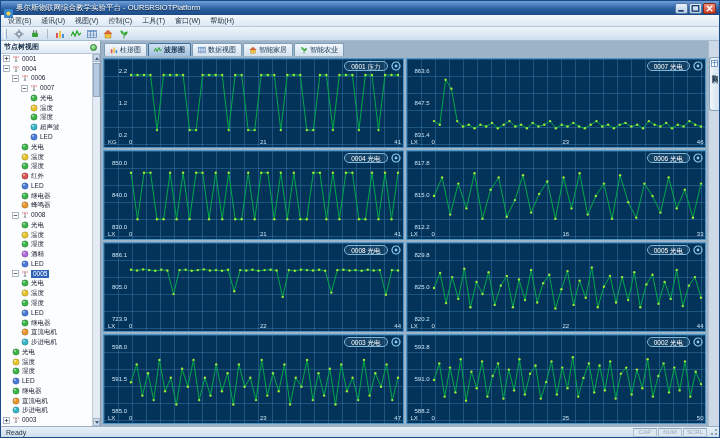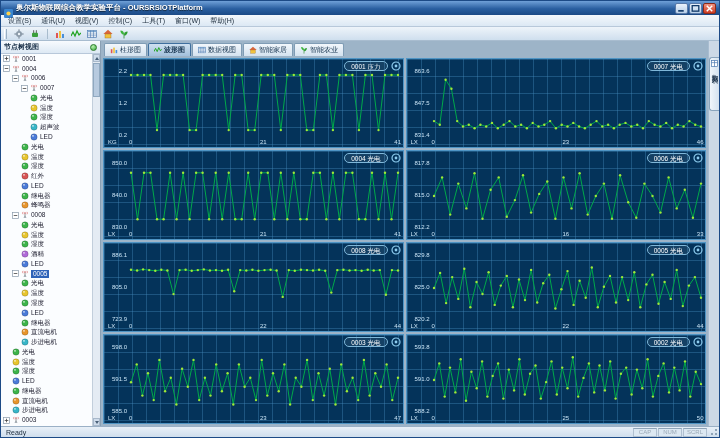--- a/index.html
+++ b/index.html
@@ -2,21 +2,21 @@
 <html><head>
 <meta charset="utf-8">
 <style>
   *{box-sizing:border-box;margin:0;padding:0}
   html,body{width:720px;height:438px;overflow:hidden;font-family:"Liberation Sans","DejaVu Sans",sans-serif}
   .window{position:absolute;inset:0;border:1px solid #1c4a86;background:#9db4c8}
   
   .titlebar{height:14px;display:flex;align-items:center;gap:3px;padding:0 3px;
     background:linear-gradient(180deg,#6fa0d8,#2a5fa0 55%,#1c4a86)}
   .app-icon{width:9px;height:9px;flex:0 0 auto}
-  .title{font-size:7.5px;font-weight:bold;color:#fff;text-shadow:0 1px 1px #123;white-space:nowrap;overflow:hidden}
+  .title{font-size:7.5px;font-weight:normal;color:#fff;text-shadow:0 1px 1px #123;white-space:nowrap;overflow:hidden}
   .winbtns{margin-left:auto;display:flex;gap:1px}
   .wbtn{width:13px;height:11px;border:1px solid #5a7aa8;border-radius:2px;display:flex;align-items:center;justify-content:center;
     background:linear-gradient(#eaf2fb,#b8cfe8)}
   .wbtn.close{background:linear-gradient(#f0927e,#cc3a22);border-color:#8a2a1a}
   
   .menubar{height:12px;display:flex;align-items:center;background:linear-gradient(#f4f8fc,#dce8f4);
     border-bottom:1px solid #b8c8da;font-size:7px;color:#203040;padding-left:2px}
   .mitem{padding:0 5px;height:100%;display:flex;align-items:center}
   .toolbar{height:14px;display:flex;align-items:center;background:linear-gradient(#eef4fa,#cfdfee);
     border-bottom:1px solid #a8bccf;padding-left:3px;gap:2px}

